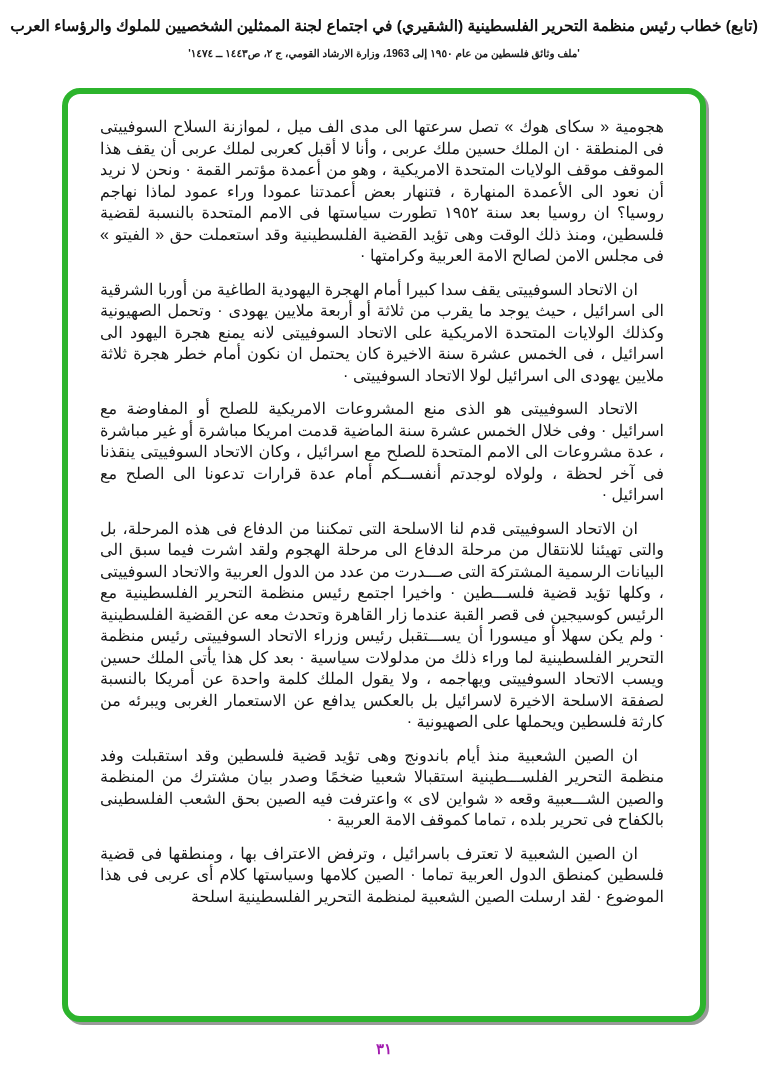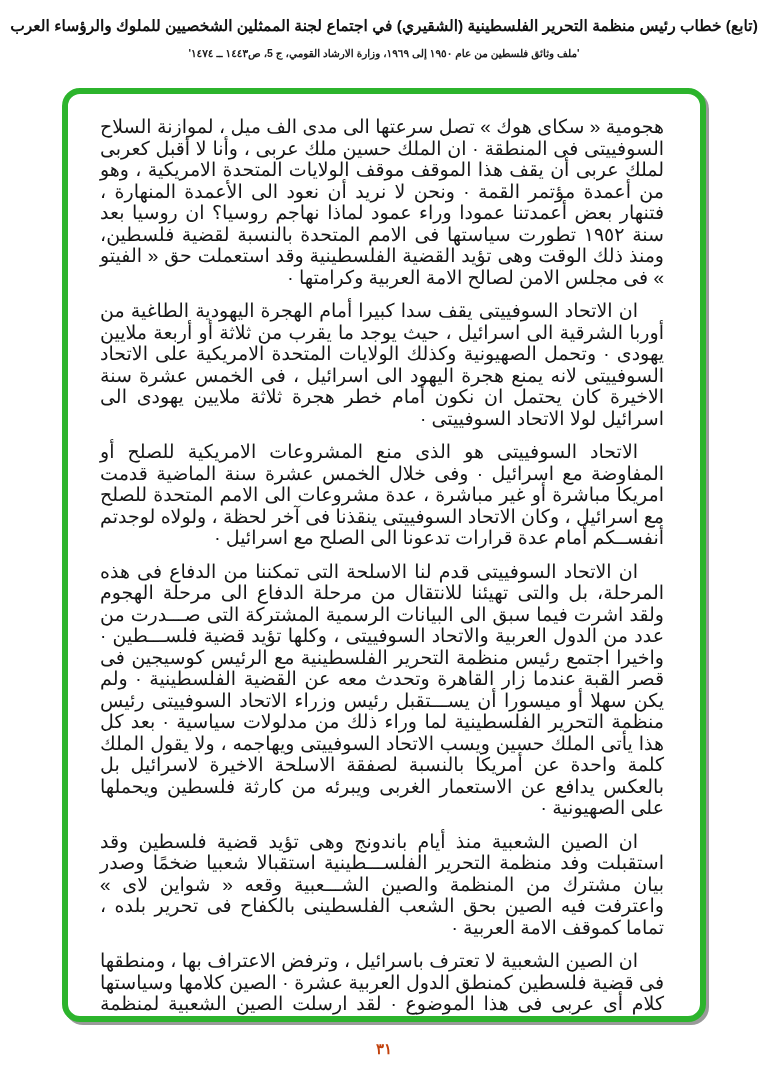--- a/index.html
+++ b/index.html
@@ -46,21 +46,21 @@
     border: 6px solid #2cb42c;
     border-radius: 18px;
     box-shadow: 3px 3px 0 rgba(70,70,70,0.55);
     background: #ffffff;
     padding: 22px 36px 16px 32px;
     overflow: hidden;
   }
   .text-body {
     direction: rtl;
     text-align: justify;
-    font-size: 19px;
+    font-size: 16px;
     line-height: 21.5px;
     color: #161616;
   }
   .para {
     margin: 0 0 12px 0;
     text-indent: 26px;
   }
   .para.no-indent {
     text-indent: 0;
   }
@@ -68,40 +68,40 @@
     margin-bottom: 0;
   }
   .page-number {
     position: absolute;
     top: 1040px;
     left: 0;
     right: 0;
     text-align: center;
     font-weight: bold;
     font-size: 15px;
-    color: #c2410c;
+    color: #a21caf;
     direction: rtl;
   }
 </style>
 </head>
 <body>
 
 <div class="page">
 
   <div class="header">
     <div class="header-title">(تابع) خطاب رئيس منظمة التحرير الفلسطينية (الشقيري) في اجتماع لجنة الممثلين الشخصيين للملوك والرؤساء العرب</div>
-    <div class="header-source">'ملف وثائق فلسطين من عام ١٩٥٠ إلى ١٩٦٩، وزارة الارشاد القومي، ج 5، ص١٤٤٣ ــ ١٤٧٤'</div>
+    <div class="header-source">'ملف وثائق فلسطين من عام ١٩٥٠ إلى 1963، وزارة الارشاد القومي، ج ٢، ص١٤٤٣ ــ ١٤٧٤'</div>
   </div>
 
   <div class="frame">
     <div class="text-body">
         <p class="para no-indent">هجومية « سكاى هوك » تصل سرعتها الى مدى الف ميل ، لموازنة السلاح السوفييتى فى المنطقة · ان الملك حسين ملك عربى ، وأنا لا أقبل كعربى لملك عربى أن يقف هذا الموقف موقف الولايات المتحدة الامريكية ، وهو من أعمدة مؤتمر القمة · ونحن لا نريد أن نعود الى الأعمدة المنهارة ، فتنهار بعض أعمدتنا عمودا وراء عمود لماذا نهاجم روسيا؟ ان روسيا بعد سنة ١٩٥٢ تطورت سياستها فى الامم المتحدة بالنسبة لقضية فلسطين، ومنذ ذلك الوقت وهى تؤيد القضية الفلسطينية وقد استعملت حق « الفيتو » فى مجلس الامن لصالح الامة العربية وكرامتها ·</p>
         <p class="para">ان الاتحاد السوفييتى يقف سدا كبيرا أمام الهجرة اليهودية الطاغية من أوربا الشرقية الى اسرائيل ، حيث يوجد ما يقرب من ثلاثة أو أربعة ملايين يهودى · وتحمل الصهيونية وكذلك الولايات المتحدة الامريكية على الاتحاد السوفييتى لانه يمنع هجرة اليهود الى اسرائيل ، فى الخمس عشرة سنة الاخيرة كان يحتمل ان نكون أمام خطر هجرة ثلاثة ملايين يهودى الى اسرائيل لولا الاتحاد السوفييتى ·</p>
         <p class="para">الاتحاد السوفييتى هو الذى منع المشروعات الامريكية للصلح أو المفاوضة مع اسرائيل · وفى خلال الخمس عشرة سنة الماضية قدمت امريكا مباشرة أو غير مباشرة ، عدة مشروعات الى الامم المتحدة للصلح مع اسرائيل ، وكان الاتحاد السوفييتى ينقذنا فى آخر لحظة ، ولولاه لوجدتم أنفســكم أمام عدة قرارات تدعونا الى الصلح مع اسرائيل ·</p>
         <p class="para">ان الاتحاد السوفييتى قدم لنا الاسلحة التى تمكننا من الدفاع فى هذه المرحلة، بل والتى تهيئنا للانتقال من مرحلة الدفاع الى مرحلة الهجوم ولقد اشرت فيما سبق الى البيانات الرسمية المشتركة التى صـــدرت من عدد من الدول العربية والاتحاد السوفييتى ، وكلها تؤيد قضية فلســـطين · واخيرا اجتمع رئيس منظمة التحرير الفلسطينية مع الرئيس كوسيجين فى قصر القبة عندما زار القاهرة وتحدث معه عن القضية الفلسطينية · ولم يكن سهلا أو ميسورا أن يســـتقبل رئيس وزراء الاتحاد السوفييتى رئيس منظمة التحرير الفلسطينية لما وراء ذلك من مدلولات سياسية · بعد كل هذا يأتى الملك حسين ويسب الاتحاد السوفييتى ويهاجمه ، ولا يقول الملك كلمة واحدة عن أمريكا بالنسبة لصفقة الاسلحة الاخيرة لاسرائيل بل بالعكس يدافع عن الاستعمار الغربى ويبرئه من كارثة فلسطين ويحملها على الصهيونية ·</p>
         <p class="para">ان الصين الشعبية منذ أيام باندونج وهى تؤيد قضية فلسطين وقد استقبلت وفد منظمة التحرير الفلســـطينية استقبالا شعبيا ضخمًا وصدر بيان مشترك من المنظمة والصين الشـــعبية وقعه « شواين لاى » واعترفت فيه الصين بحق الشعب الفلسطينى بالكفاح فى تحرير بلده ، تماما كموقف الامة العربية ·</p>
-        <p class="para">ان الصين الشعبية لا تعترف باسرائيل ، وترفض الاعتراف بها ، ومنطقها فى قضية فلسطين كمنطق الدول العربية عشرة · الصين كلامها وسياستها كلام أى عربى فى هذا الموضوع · لقد ارسلت الصين الشعبية لمنظمة التحرير الفلسطينية اسلحة</p>
+        <p class="para">ان الصين الشعبية لا تعترف باسرائيل ، وترفض الاعتراف بها ، ومنطقها فى قضية فلسطين كمنطق الدول العربية تماما · الصين كلامها وسياستها كلام أى عربى فى هذا الموضوع · لقد ارسلت الصين الشعبية لمنظمة التحرير الفلسطينية اسلحة</p>
       </div>
   </div>
 
   <div class="page-number">٣١</div>
 
 </div>
 
 </body></html>

